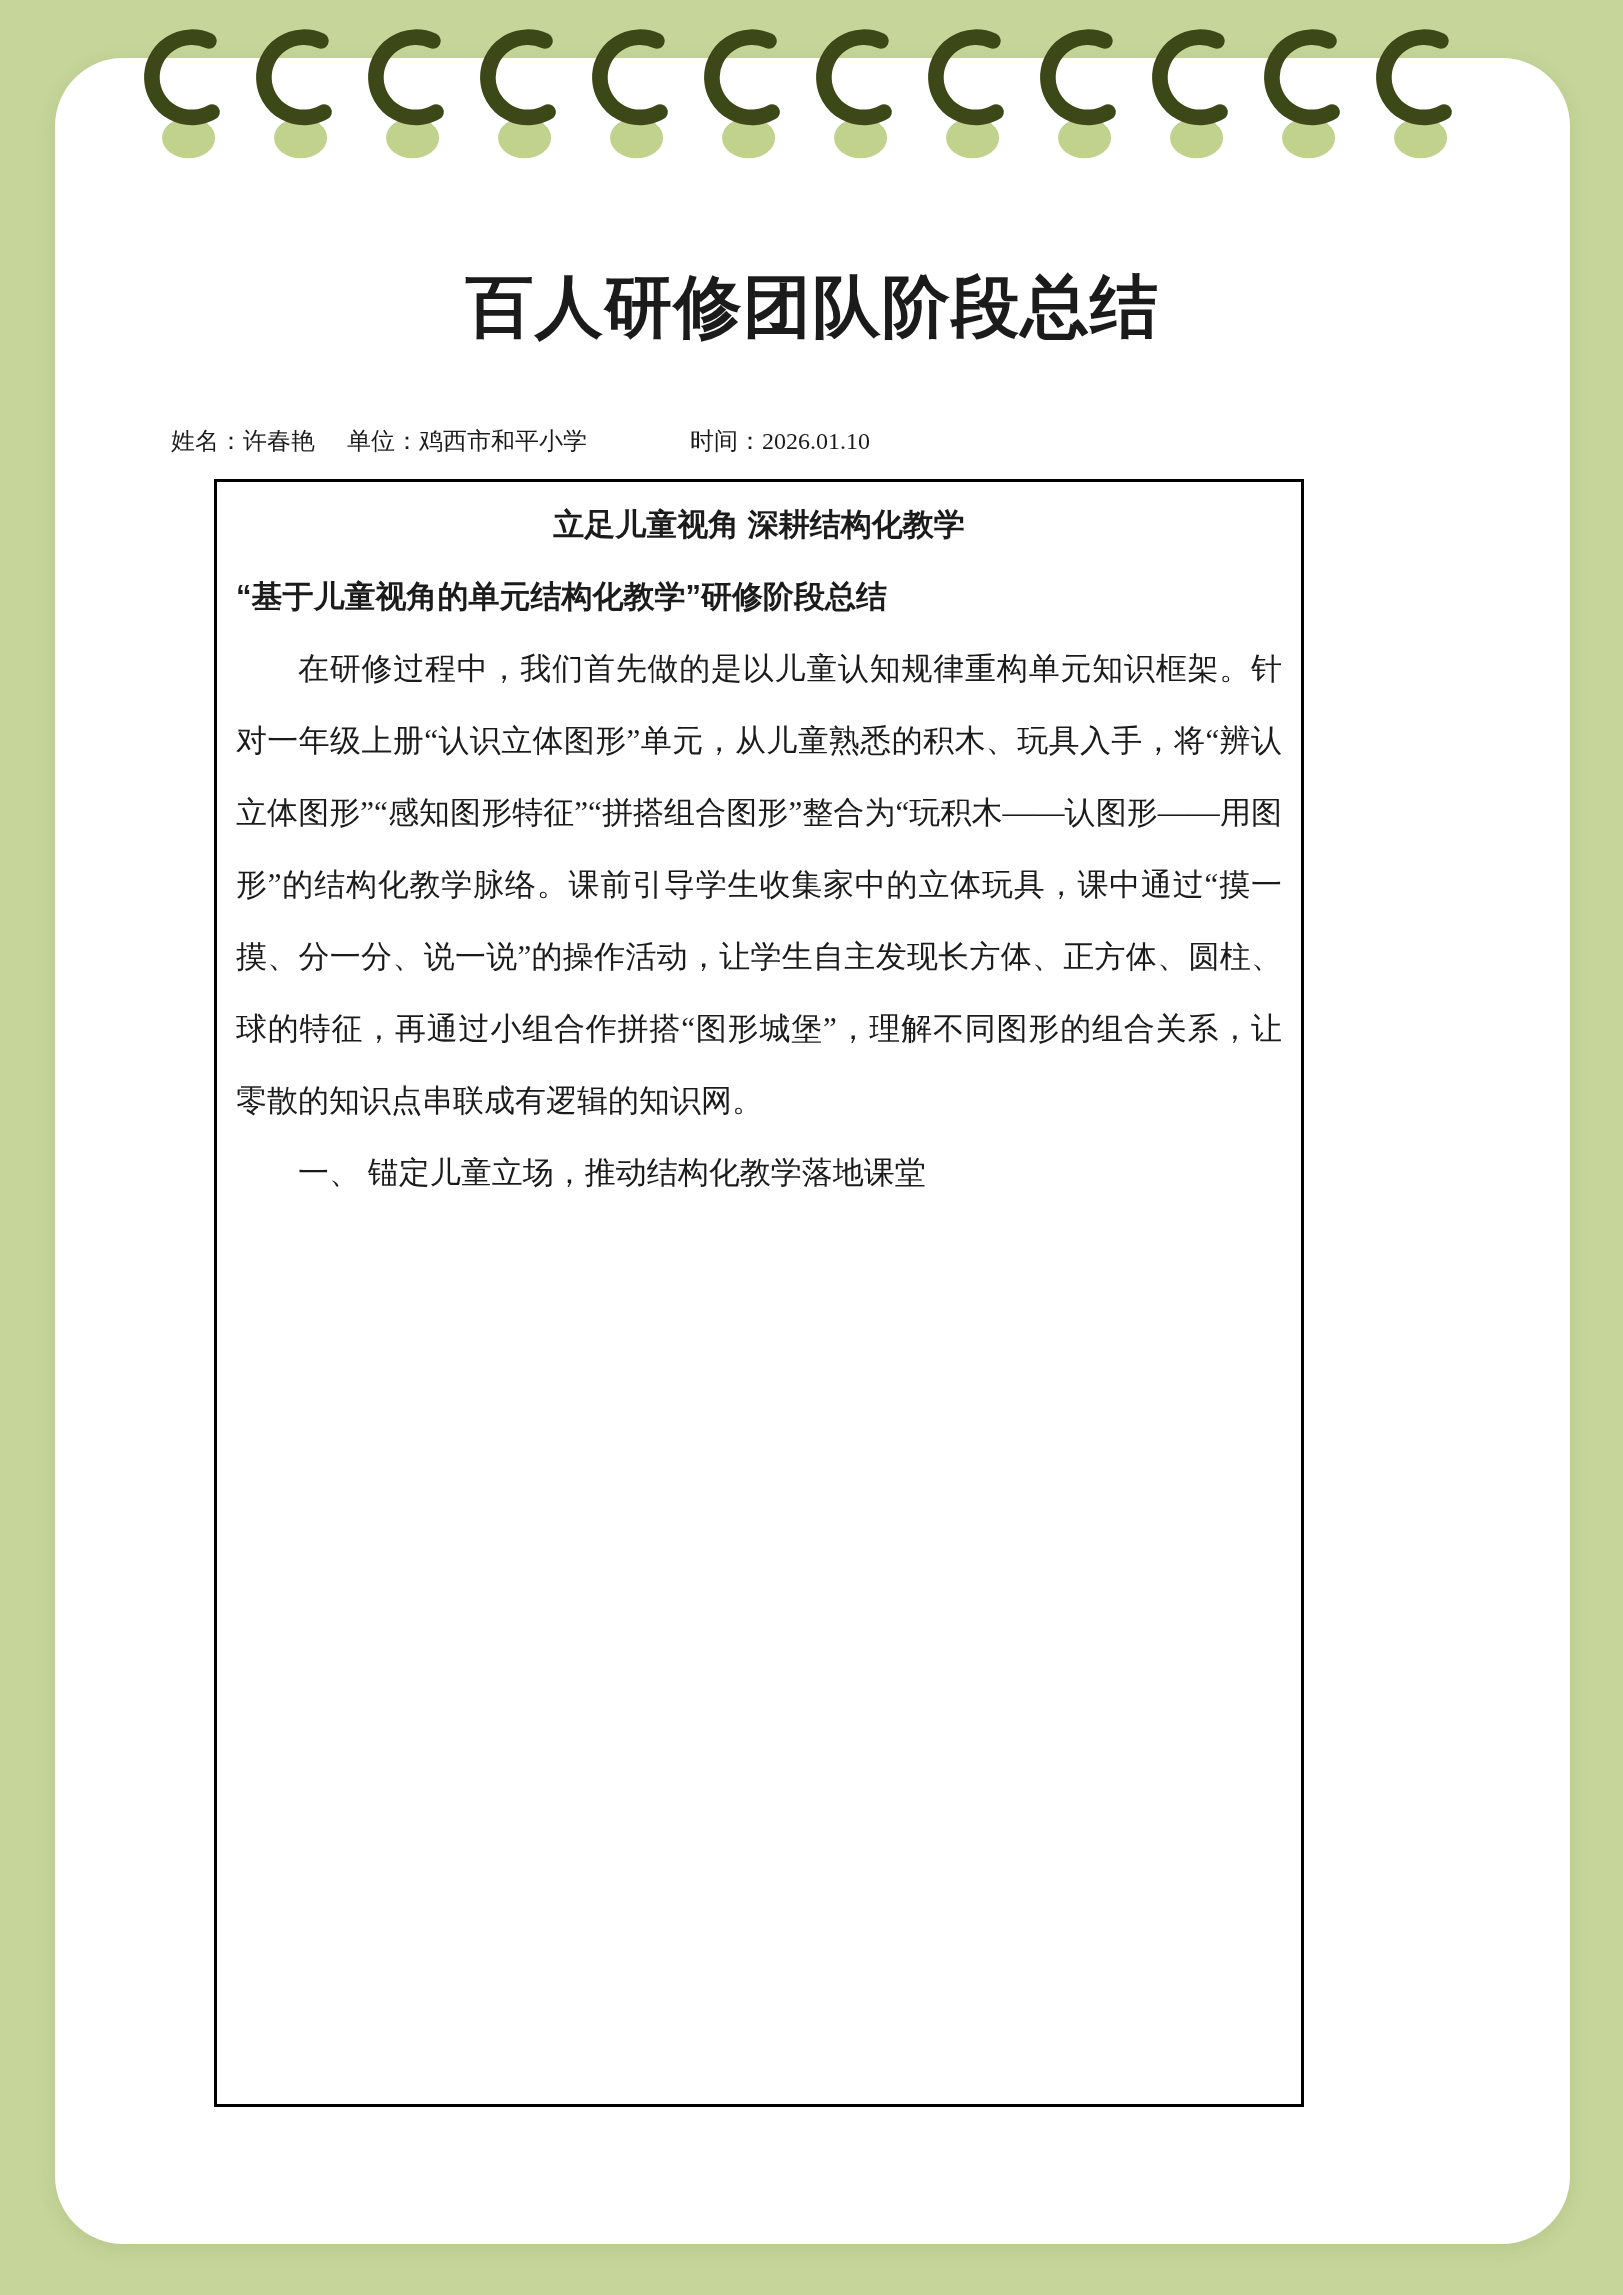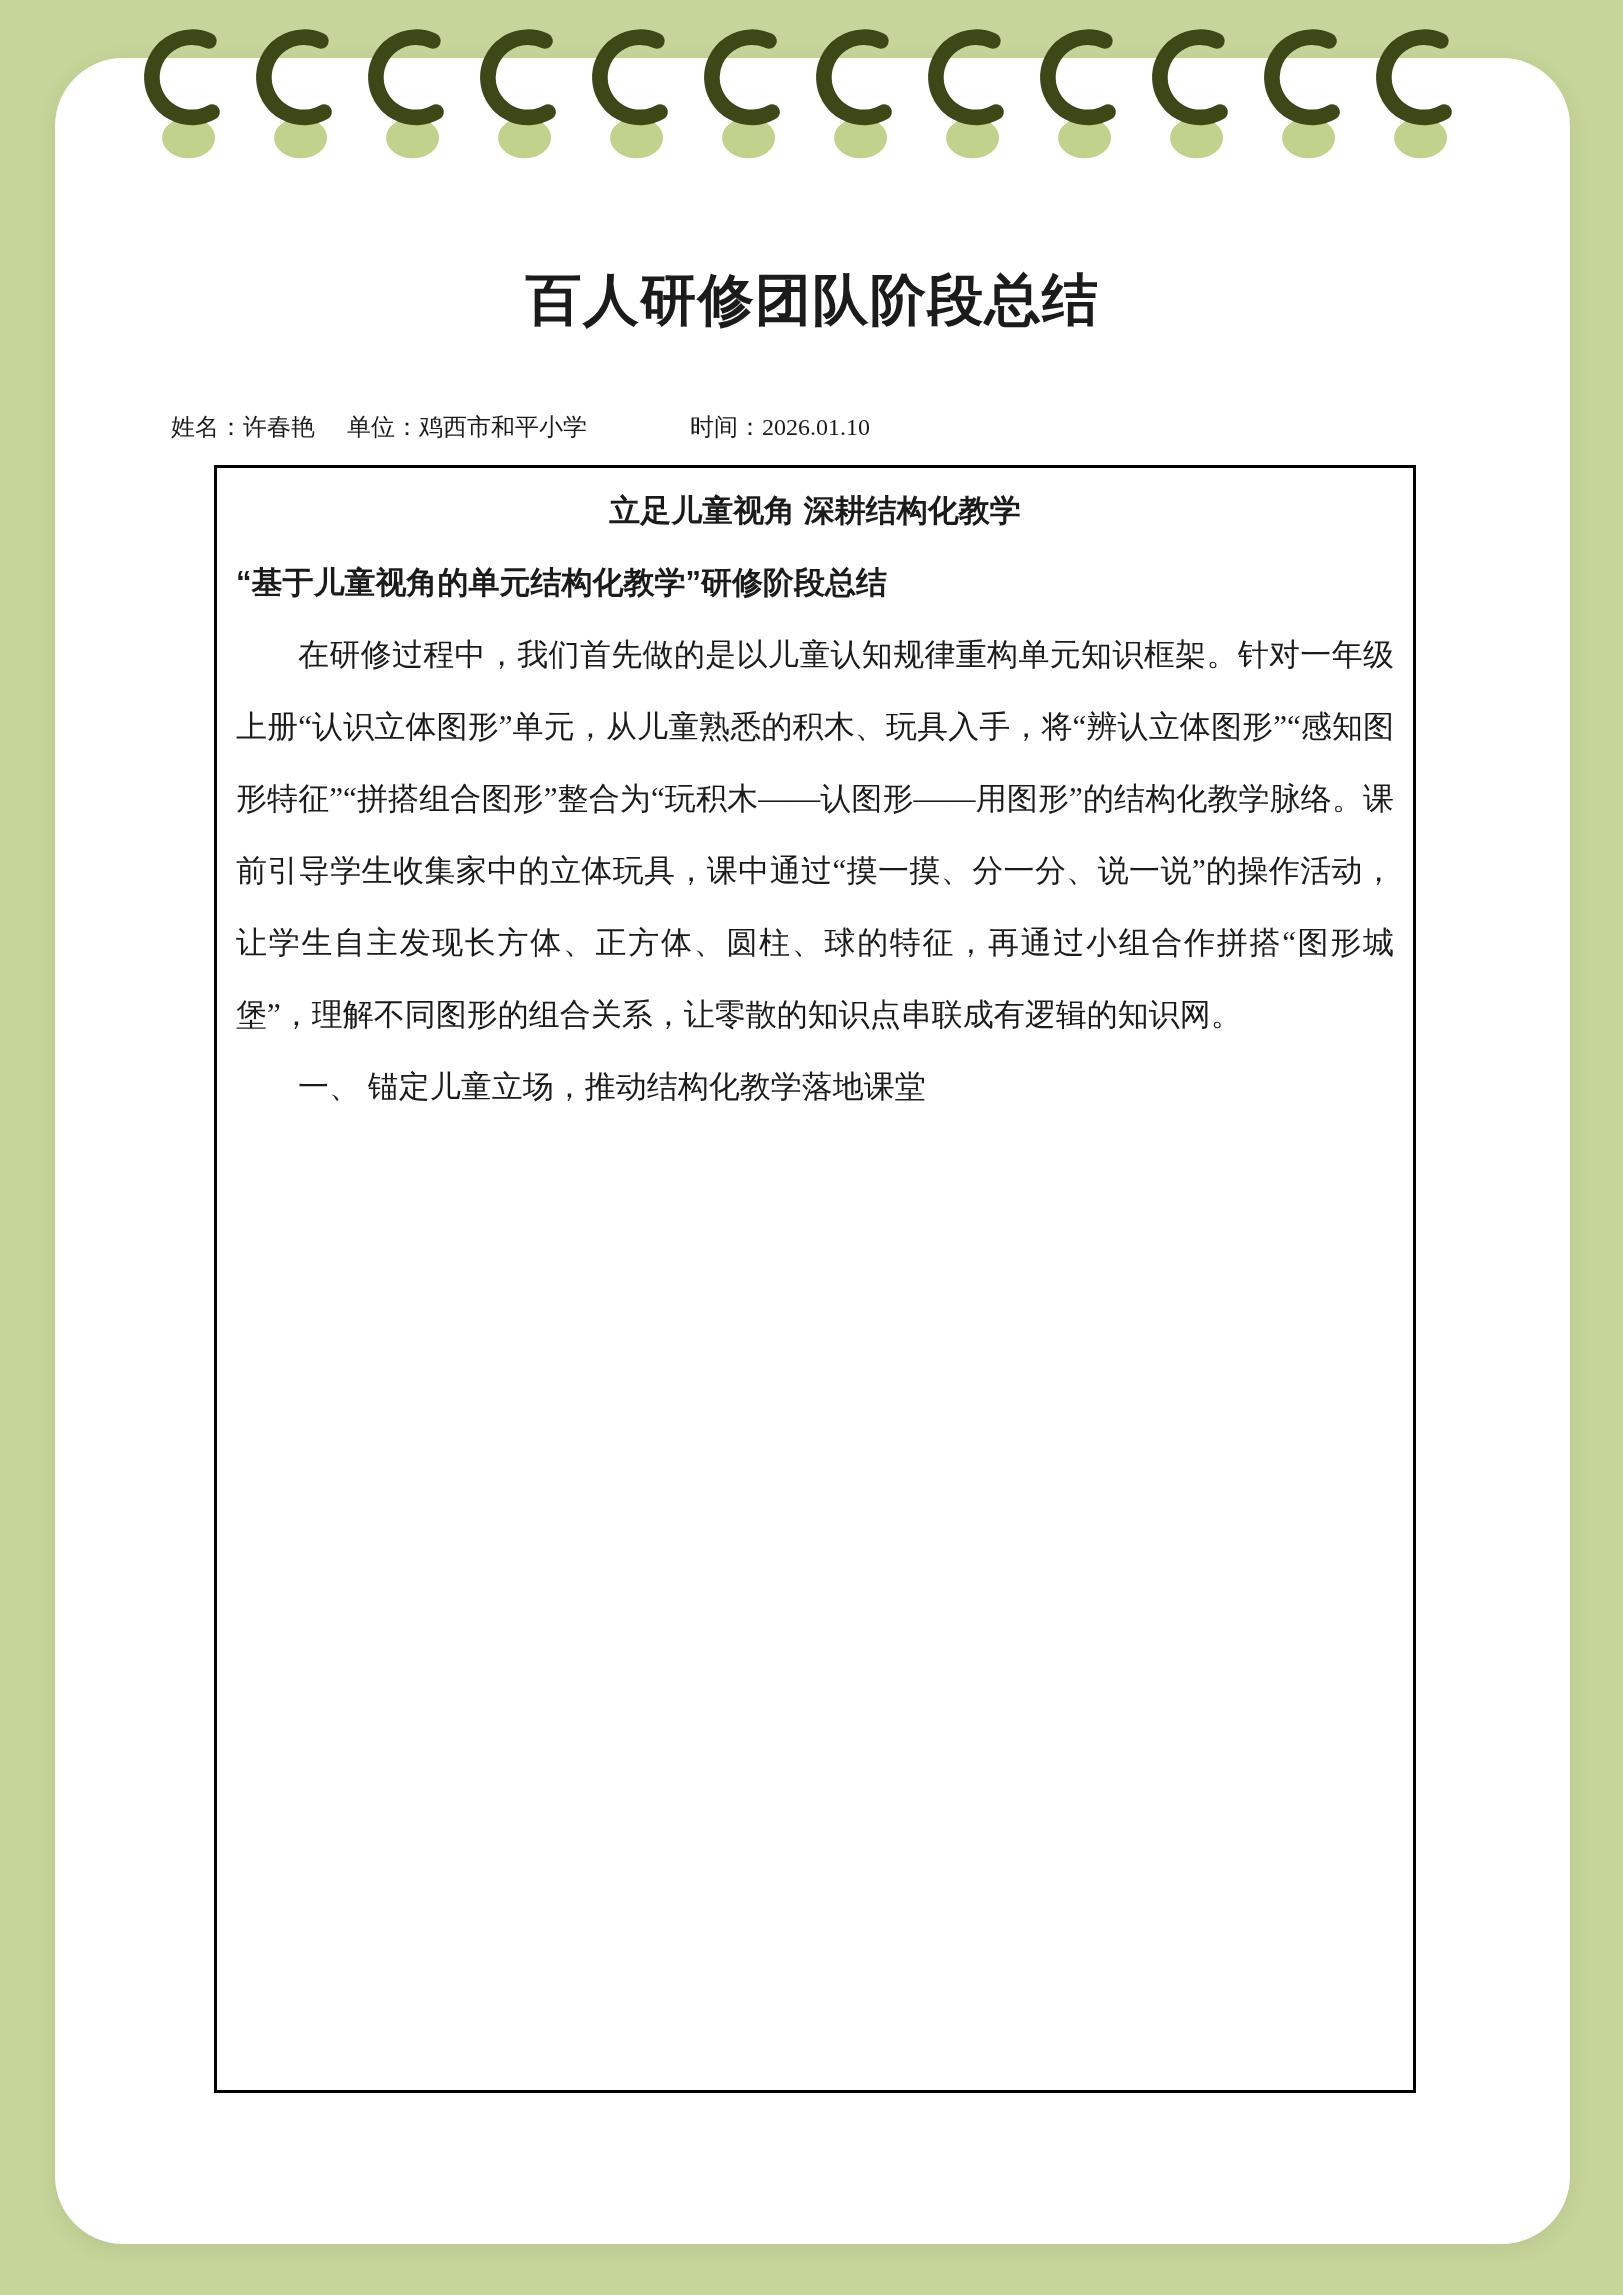--- a/index.html
+++ b/index.html
@@ -23,42 +23,42 @@
   }
   .spiral-row {
     position: absolute;
     left: 136px; top: 27px;
     display: flex;
     z-index: 3;
   }
   .spiral-row svg { display: block; }
   .doc-title {
     margin: 210px 0 0 0;
-    font-size: 56px;
+    font-size: 68px;
     font-weight: bold;
     line-height: 1.15;
     text-align: center;
     letter-spacing: 1.4px;
     font-family: "Liberation Serif", "DejaVu Serif", serif;
   }
   .meta-line {
     display: flex;
     align-items: flex-start;
     margin: 80px 0 0 116px;
     font-size: 24px;
     line-height: 1.25;
     white-space: nowrap;
   }
   .meta-group { display: inline-flex; }
   .meta-group.unit { margin-left: 32px; }
   .meta-group.time { margin-left: 103px; }
   .report-box {
     box-sizing: border-box;
     margin: 23px 0 0 159px;
-    width: 1202px;
+    width: 1090px;
     min-height: 1628px;
     border: 3.4px solid #000000;
     padding: 6.8px 19px 31px 19px;
     font-size: 31px;
     line-height: 72px;
   }
   .report-box p { margin: 0; }
   .box-heading-1 {
     font-family: "Liberation Sans", "DejaVu Sans", sans-serif;
     font-weight: bold;

